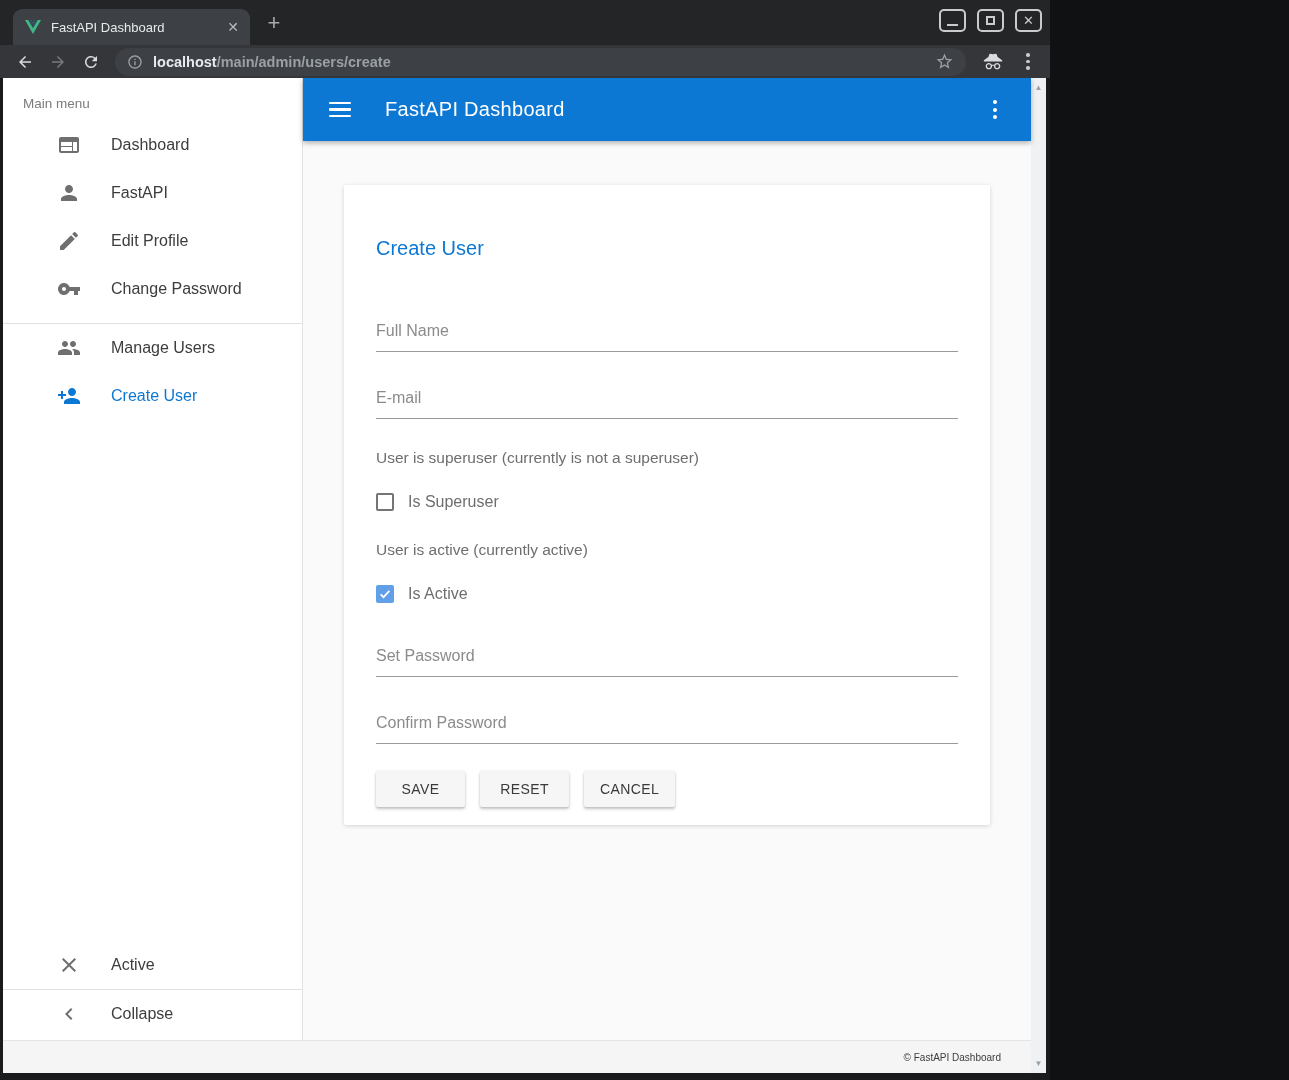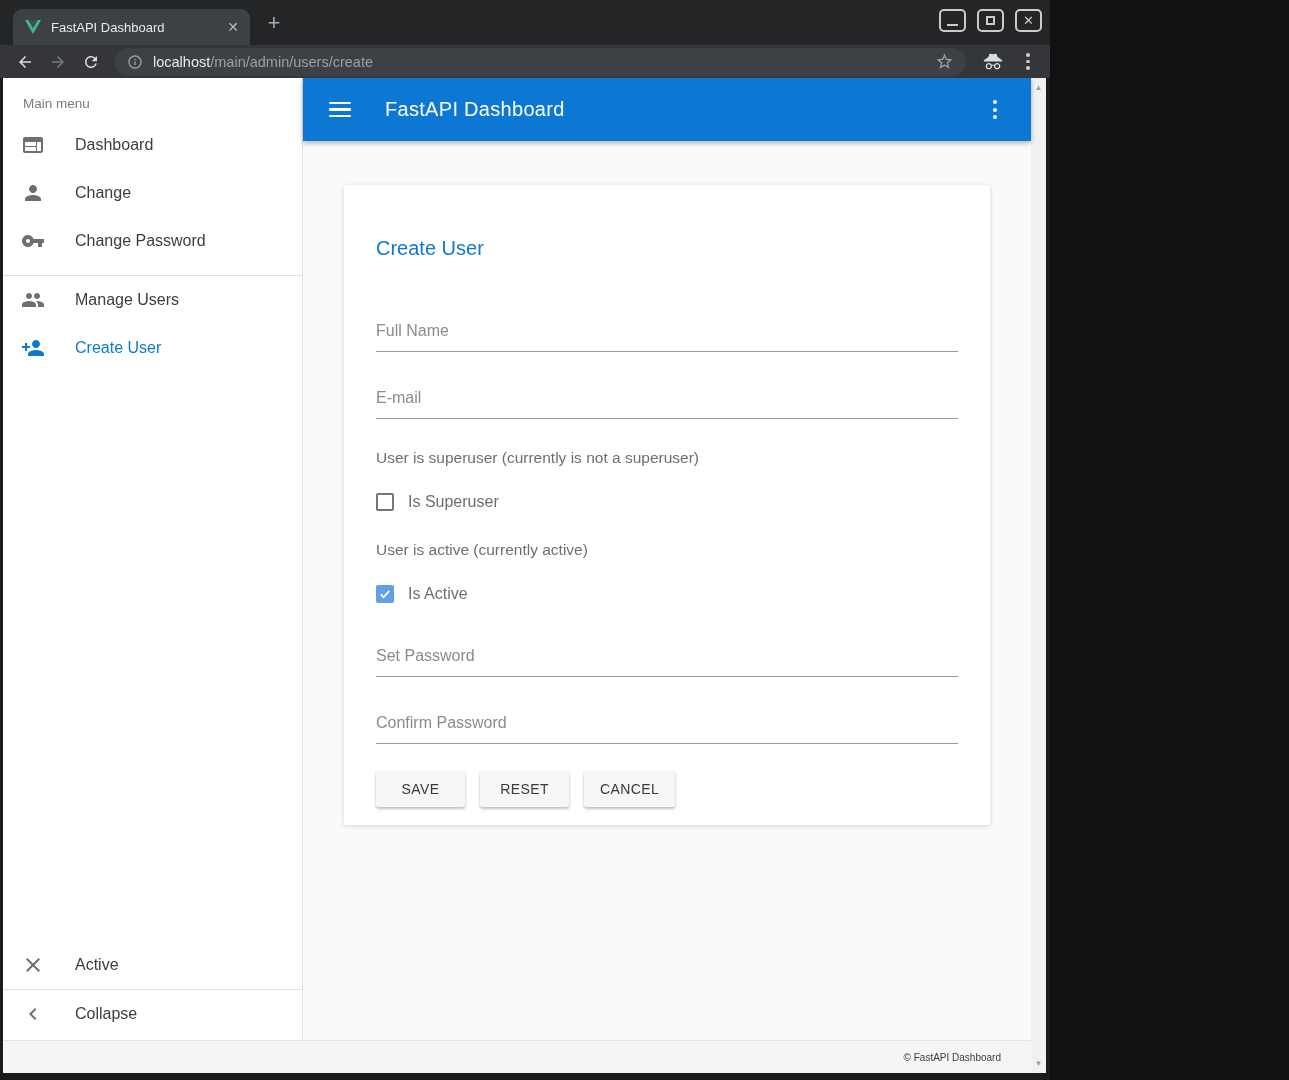--- a/index.html
+++ b/index.html
@@ -16,41 +16,41 @@
                color:#b6babd; font-size:14px; border-radius:50%; }
   .newtab { position:absolute; left:262px; top:12px; width:24px; height:24px; color:#a7abae;
             font-size:22px; line-height:22px; text-align:center; font-weight:300; }
   .win-controls { position:absolute; right:8px; top:9px; display:flex; gap:11px; }
   .win-btn { width:27px; height:23px; border:2px solid #c9cbcd; border-radius:5px; color:#c9cbcd;
              display:flex; align-items:center; justify-content:center; }
   .glyph-min { width:11px; height:2px; background:currentColor; margin-top:9px; }
   .glyph-max { width:9px; height:9px; border:2px solid currentColor; }
   .glyph-close { font-size:13px; font-weight:bold; line-height:1; }
 
-  .toolbar { height:33px; background:#35363a; display:flex; align-items:center; padding:0 12px; }
+  .toolbar { height:33px; background:#35363a; display:flex; align-items:center; padding:0 12px;font-weight:bold; }
   .nav-btn { width:26px; height:26px; display:flex; align-items:center; justify-content:center; margin-right:7px; }
   .nav-btn svg { width:18px; height:18px; }
   .c-light { color:#d9dcde; } .c-dim { color:#75797d; }
   .omnibox { flex:1; height:28px; background:#3d4145; border-radius:14px; display:flex; align-items:center;
              padding:0 12px; margin:0 10px 0 4px; }
   .omnibox svg { flex:0 0 auto; }
   .url { margin-left:10px; font-size:14.5px; white-space:nowrap; flex:1; overflow:hidden; }
   .url .host { color:#e8eaed; } .url .path { color:#9aa0a6; }
   .box-star { margin-left:8px; }
   .incog { margin:0 14px 0 6px; }
   .kebab-dots { display:flex; flex-direction:column; gap:3px; align-items:center; width:20px; }
   .kebab-dots i { width:3.5px; height:3.5px; border-radius:50%; background:#c7cacc; }
 
   
   .page { position:absolute; top:78px; left:3px; right:4px; bottom:7px; background:#fafafa; overflow:hidden; }
 
   .sidebar { position:absolute; left:0; top:0; bottom:33px; width:300px; background:#fff;
              border-right:1px solid #e2e2e2; display:flex; flex-direction:column; }
   .section-label { padding:18px 0 10px 20px; font-size:13.5px; color:#7b7b7b; }
-  .side-item { height:48px; display:flex; align-items:center; padding-left:18px; cursor:default; }
+  .side-item { height:48px; display:flex; align-items:center; padding-left:18px; cursor:default;margin-left:36px; }
   .side-item svg { width:24px; height:24px; color:#6f6f6f; flex:0 0 auto; }
   .side-item .lbl { margin-left:30px; font-size:16px; color:#3d3d3d; }
   .side-item.active svg { color:#0d78d3; }
   .side-item.active .lbl { color:#0d78d3; }
   .side-divider { height:1px; background:#e0e0e0; margin:10px 0 0 0; }
   .side-bottom { margin-top:auto; padding-bottom:2px; }
   .side-bottom .side-divider { margin:0; }
 
   .main { position:absolute; left:300px; right:15px; top:0; bottom:33px; }
   .appbar { position:relative; height:63px; background:#0d78d3; display:flex; align-items:center;
@@ -167,21 +167,27 @@
       <div class="side-item">
         <svg viewBox="0 0 24 24" fill="currentColor" fill-rule="evenodd">
             <path d="M20 4H4c-1.1 0-2 .9-2 2v12c0 1.1.9 2 2 2h16c1.1 0 2-.9 2-2V6c0-1.1-.9-2-2-2zm-5 14H4v-4h11v4zm0-5H4V9h11v4zm5 5h-4V9h4v9z"></path>
           </svg>
         <span class="lbl">Dashboard</span>
       </div>
       <div class="side-item">
         <svg viewBox="0 0 24 24" fill="currentColor">
             <path d="M12 12c2.21 0 4-1.79 4-4s-1.79-4-4-4-4 1.79-4 4 1.79 4 4 4zm0 2c-2.67 0-8 1.34-8 4v2h16v-2c0-2.66-5.33-4-8-4z"></path>
           </svg>
-        <span class="lbl">Change</span>
+        <span class="lbl">FastAPI</span>
+      </div>
+      <div class="side-item">
+        <svg viewBox="0 0 24 24" fill="currentColor">
+            <path d="M3 17.25V21h3.75L17.81 9.94l-3.75-3.75L3 17.25zM20.71 7.04c.39-.39.39-1.02 0-1.41l-2.34-2.34a.996.996 0 0 0-1.41 0l-1.83 1.83 3.75 3.75 1.83-1.83z"></path>
+          </svg>
+        <span class="lbl">Edit Profile</span>
       </div>
       <div class="side-item">
         <svg viewBox="0 0 24 24" fill="currentColor">
             <path d="M12.65 10C11.83 7.67 9.61 6 7 6c-3.31 0-6 2.69-6 6s2.69 6 6 6c2.61 0 4.83-1.67 5.65-4H17v4h4v-4h2v-4H12.65zM7 14c-1.1 0-2-.9-2-2s.9-2 2-2 2 .9 2 2-.9 2-2 2z"></path>
           </svg>
         <span class="lbl">Change Password</span>
       </div>
 
       <div class="side-divider"></div>
 

